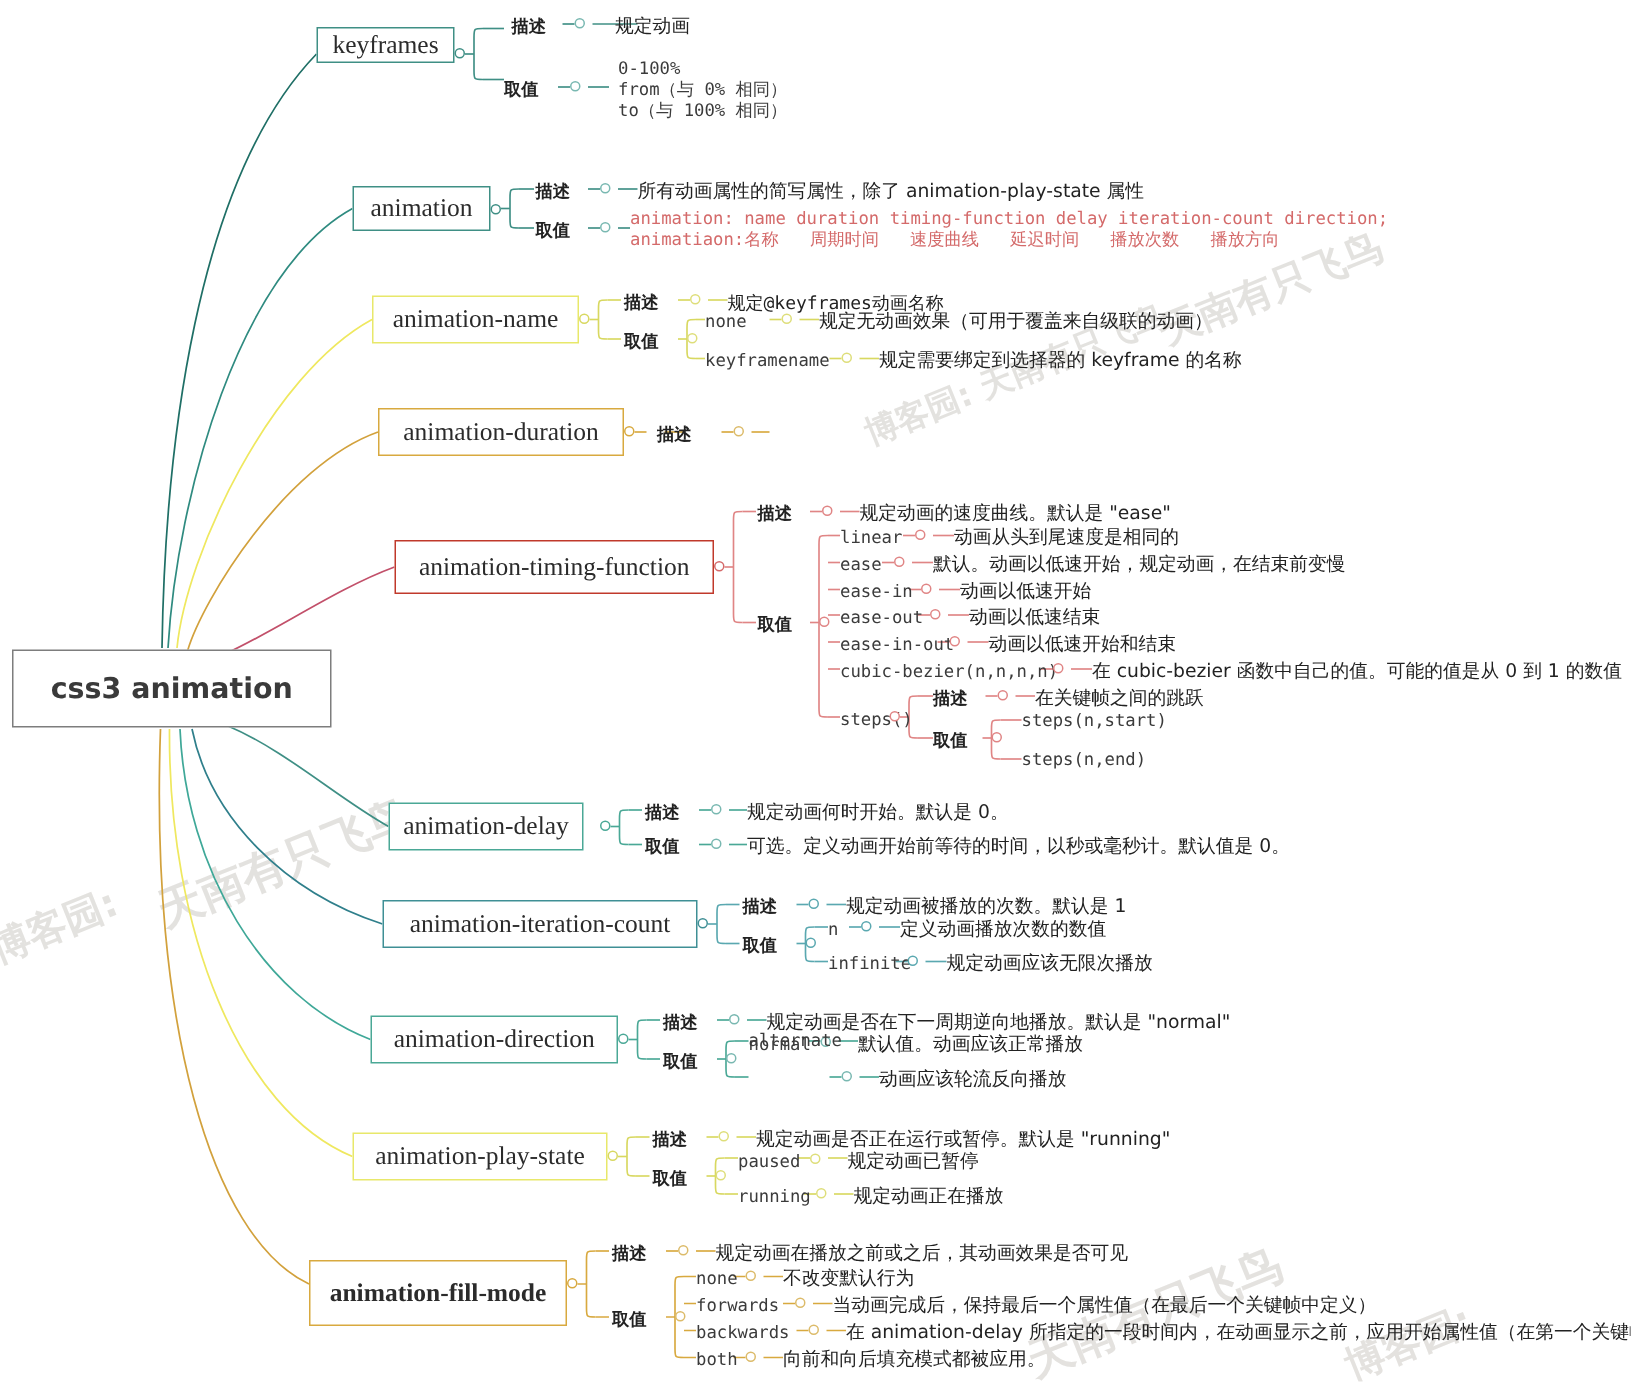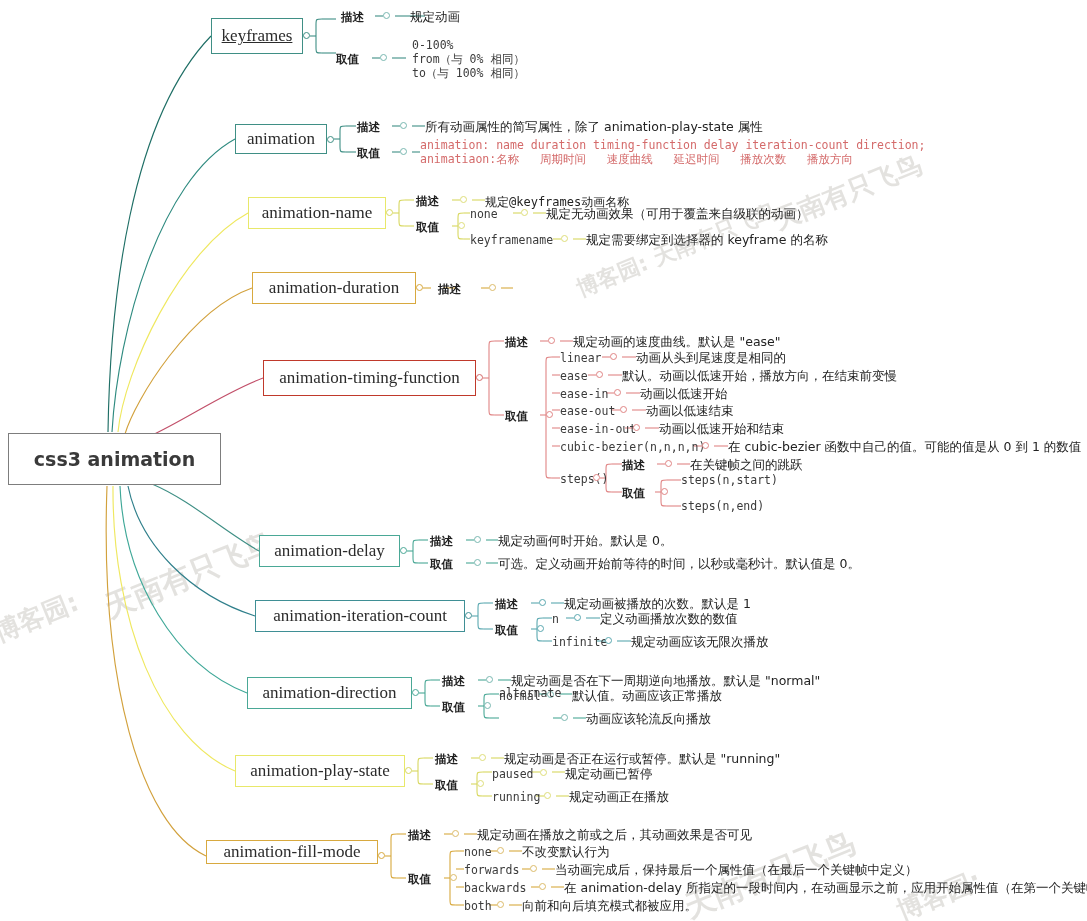--- a/index.html
+++ b/index.html
@@ -247,21 +247,21 @@
         <path d="M551,887 L564,887"></path>
       <path d="M489,905 L497,905"></path>
         <path d="M509,905 L522,905"></path>
     </g>
   </svg>
 
   <div class="node root" style="left:8px;top:433px;width:213px;height:52px;">
     <span>css3 animation</span>
   </div>
 
-  <div class="node topic" style="left:211px;top:18px;width:92px;height:36px;border-color:#3f8f85;text-decoration:underline;">
+  <div class="node topic" style="left:211px;top:18px;width:92px;height:24px;border-color:#3f8f85;">
     <span>keyframes</span>
   </div>
   <div class="ring" style="left:303px;top:32px;border-color:#3f8f85;"></div>
   <div class="kv" style="left:341px;top:10px;">描述</div>
   <div class="ring" style="left:383px;top:12px;border-color:#79b8b1;"></div>
   <div class="txt" style="left:410px;top:9px;">规定动画</div>
   <div class="kv" style="left:336px;top:52px;">取值</div>
   <div class="ring" style="left:380px;top:54px;border-color:#79b8b1;"></div>
   <div class="txt mono multi dim" style="left:412px;top:38px;">0-100%
 from（与 0% 相同）
@@ -311,21 +311,21 @@
   <div class="txt" style="left:573px;top:334px;">规定动画的速度曲线。默认是 "ease"</div>
   <div class="kv" style="left:505px;top:409px;">取值</div>
   <div class="ring" style="left:546px;top:411px;border-color:#e08585;"></div>
 
   <div class="txt mono dim" style="left:560px;top:351px;">linear</div>
   <div class="ring" style="left:610px;top:353px;border-color:#e08585;"></div>
   <div class="txt" style="left:636px;top:350px;">动画从头到尾速度是相同的</div>
 
   <div class="txt mono dim" style="left:560px;top:369px;">ease</div>
   <div class="ring" style="left:596px;top:371px;border-color:#e08585;"></div>
-  <div class="txt" style="left:622px;top:368px;">默认。动画以低速开始，播放方向，在结束前变慢</div>
+  <div class="txt" style="left:622px;top:368px;">默认。动画以低速开始，规定动画，在结束前变慢</div>
 
   <div class="txt mono dim" style="left:560px;top:387px;">ease-in</div>
   <div class="ring" style="left:614px;top:389px;border-color:#e08585;"></div>
   <div class="txt" style="left:640px;top:386px;text-align:right;">动画以低速开始</div>
 
   <div class="txt mono dim" style="left:560px;top:404px;">ease-out</div>
   <div class="ring" style="left:620px;top:406px;border-color:#e08585;"></div>
   <div class="txt" style="left:646px;top:403px;">动画以低速结束</div>
 
   <div class="txt mono dim" style="left:560px;top:422px;">ease-in-out</div>
@@ -339,21 +339,21 @@
   <div class="txt mono dim" style="left:560px;top:472px;">steps()</div>
   <div class="ring" style="left:593px;top:474px;border-color:#e08585;"></div>
   <div class="kv" style="left:622px;top:458px;">描述</div>
   <div class="ring" style="left:665px;top:460px;border-color:#e08585;"></div>
   <div class="txt" style="left:690px;top:457px;">在关键帧之间的跳跃</div>
   <div class="kv" style="left:622px;top:486px;">取值</div>
   <div class="ring" style="left:661px;top:488px;border-color:#e08585;"></div>
   <div class="txt mono dim" style="left:681px;top:473px;">steps(n,start)</div>
   <div class="txt mono dim" style="left:681px;top:499px;">steps(n,end)</div>
 
-  <div class="node topic" style="left:259px;top:535px;width:141px;height:32px;border-color:#4aa896;align-items:center;">
+  <div class="node topic" style="left:259px;top:535px;width:130px;height:32px;border-color:#4aa896;align-items:center;">
     <span>animation-delay</span>
   </div>
   <div class="ring" style="left:400px;top:547px;border-color:#4aa896;"></div>
   <div class="kv" style="left:430px;top:534px;">描述</div>
   <div class="ring" style="left:474px;top:536px;border-color:#79b8b1;"></div>
   <div class="txt" style="left:498px;top:533px;">规定动画何时开始。默认是 0。</div>
   <div class="kv" style="left:430px;top:557px;">取值</div>
   <div class="ring" style="left:474px;top:559px;border-color:#79b8b1;"></div>
   <div class="txt" style="left:498px;top:556px;">可选。定义动画开始前等待的时间，以秒或毫秒计。默认值是 0。</div>
 
@@ -398,21 +398,21 @@
   <div class="txt" style="left:504px;top:751px;">规定动画是否正在运行或暂停。默认是 "running"</div>
   <div class="kv" style="left:435px;top:778px;">取值</div>
   <div class="ring" style="left:477px;top:780px;border-color:#dede7a;"></div>
   <div class="txt mono dim" style="left:492px;top:767px;">paused</div>
   <div class="ring" style="left:540px;top:769px;border-color:#dede7a;"></div>
   <div class="txt" style="left:565px;top:766px;">规定动画已暂停</div>
   <div class="txt mono dim" style="left:492px;top:790px;">running</div>
   <div class="ring" style="left:544px;top:792px;border-color:#dede7a;"></div>
   <div class="txt" style="left:569px;top:789px;">规定动画正在播放</div>
 
-  <div class="node topic" style="left:206px;top:840px;width:172px;height:24px;border-color:#d8a93f;">
+  <div class="node topic" style="left:206px;top:840px;width:172px;height:44px;border-color:#d8a93f;font-weight:bold;">
     <span>animation-fill-mode</span>
   </div>
   <div class="ring" style="left:378px;top:852px;border-color:#d8a93f;"></div>
   <div class="kv" style="left:408px;top:828px;">描述</div>
   <div class="ring" style="left:452px;top:830px;border-color:#dcbb6a;"></div>
   <div class="txt" style="left:477px;top:827px;">规定动画在播放之前或之后，其动画效果是否可见</div>
   <div class="kv" style="left:408px;top:872px;">取值</div>
   <div class="ring" style="left:450px;top:874px;border-color:#dcbb6a;"></div>
 
   <div class="txt mono dim" style="left:464px;top:845px;">none</div>

